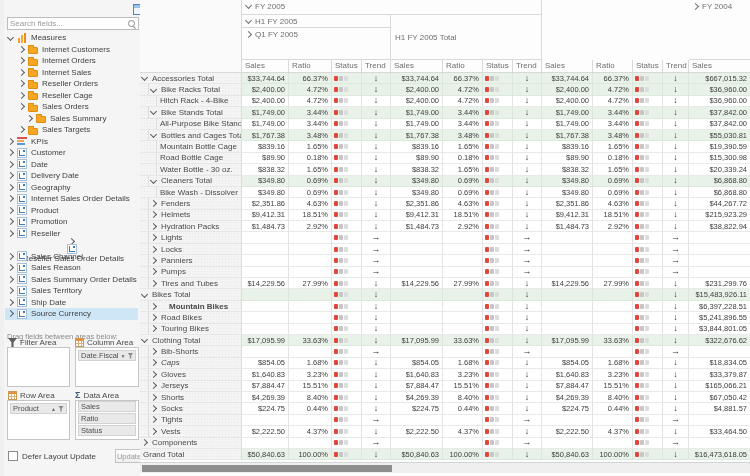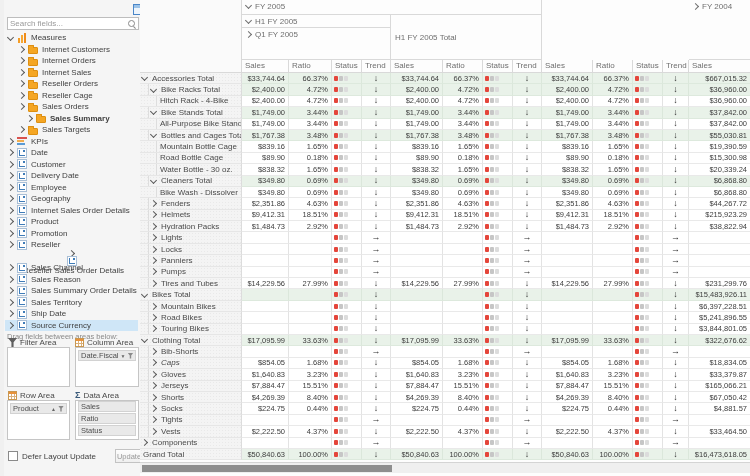--- a/index.html
+++ b/index.html
@@ -112,54 +112,49 @@
         <div class="tree-item" style="padding-left: 14px;">
           <span class="chev right"></span>
           <span class="ico ico-folder"></span>
           <span class="tree-label">Reseller Cage</span>
         </div>
         <div class="tree-item" style="padding-left: 14px;">
           <span class="chev right"></span>
           <span class="ico ico-folder"></span>
           <span class="tree-label">Sales Orders</span>
         </div>
-        <div class="tree-item" style="padding-left: 22px; font-weight: bold;">
+        <div class="tree-item" style="padding-left: 22px;">
           <span class="chev right"></span>
           <span class="ico ico-folder"></span>
           <span class="tree-label">Sales Summary</span>
         </div>
         <div class="tree-item" style="padding-left: 14px;">
           <span class="chev right"></span>
           <span class="ico ico-folder"></span>
           <span class="tree-label">Sales Targets</span>
         </div>
         <div class="tree-item" style="padding-left: 3px;">
           <span class="chev right"></span>
           <span class="ico ico-kpi"></span>
           <span class="tree-label">KPIs</span>
         </div>
         <div class="tree-item" style="padding-left: 3px;">
           <span class="chev right"></span>
           <span class="ico ico-dimension"></span>
+          <span class="tree-label">Customer</span>
+        </div>
+        <div class="tree-item" style="padding-left: 3px;">
+          <span class="chev right"></span>
+          <span class="ico ico-dimension"></span>
           <span class="tree-label">Date</span>
-        </div>
-        <div class="tree-item" style="padding-left: 3px;">
-          <span class="chev right"></span>
-          <span class="ico ico-dimension"></span>
-          <span class="tree-label">Customer</span>
         </div>
         <div class="tree-item" style="padding-left: 3px;">
           <span class="chev right"></span>
           <span class="ico ico-dimension"></span>
           <span class="tree-label">Delivery Date</span>
-        </div>
-        <div class="tree-item" style="padding-left: 3px;">
-          <span class="chev right"></span>
-          <span class="ico ico-dimension"></span>
-          <span class="tree-label">Employee</span>
         </div>
         <div class="tree-item" style="padding-left: 3px;">
           <span class="chev right"></span>
           <span class="ico ico-dimension"></span>
           <span class="tree-label">Geography</span>
         </div>
         <div class="tree-item" style="padding-left: 3px;">
           <span class="chev right"></span>
           <span class="ico ico-dimension"></span>
           <span class="tree-label">Internet Sales Order Details</span>
@@ -1200,21 +1195,21 @@
           </div>
           <div class="dcell ctr" style="width: 26px;">
             <span class="trend">↓</span>
           </div>
           <div class="dcell num" style="width: 61px; border-right: 0px;">$15,483,926.11</div>
         </div>
         <div class="prow">
           <div class="rlabel">
             <div class="inner ind" style="left: 8px;">
               <span class="chev right"></span>
-              <span style="margin-left: 2px;">Mountain Bikes</span>
+              <span style="margin-left: 10px; font-weight: bold;">Mountain Bikes</span>
             </div>
           </div>
           <div class="dcell num" style="width: 47px;"></div>
           <div class="dcell num" style="width: 43px;"></div>
           <div class="dcell" style="width: 30px;">
             <span class="status-ind">
               <span class="s1"></span>
               <span class="s2"></span>
               <span class="s3"></span>
             </span>

